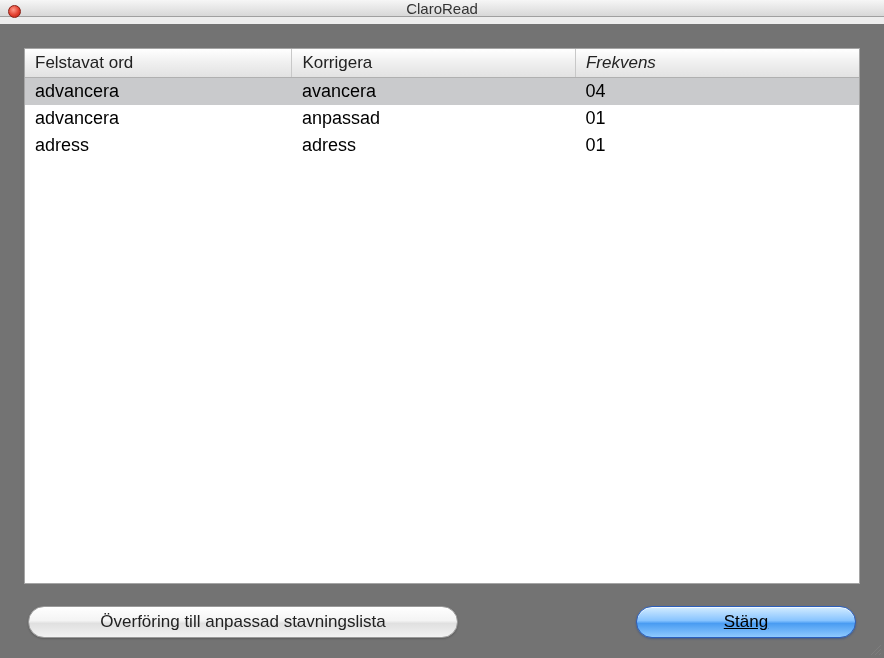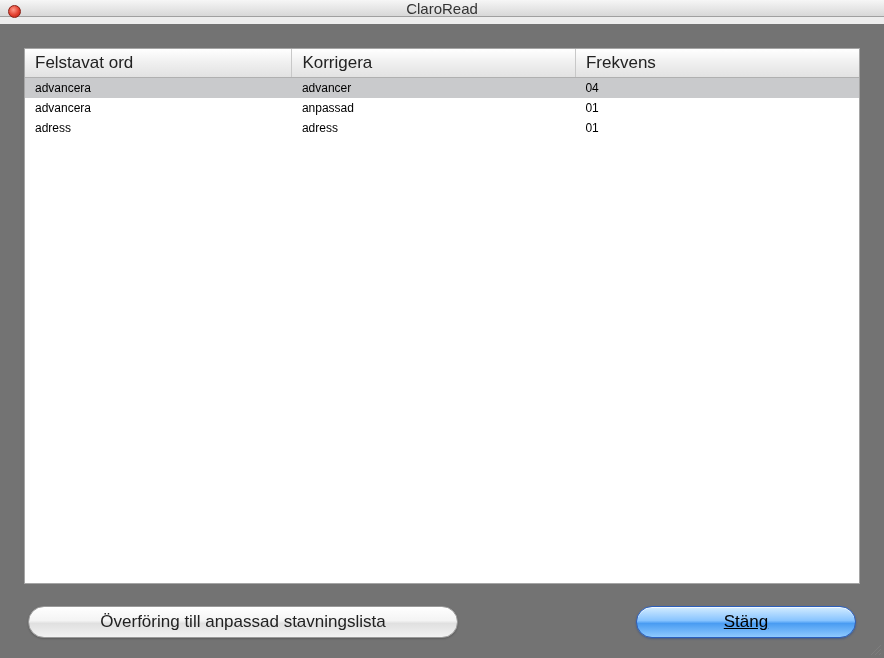--- a/index.html
+++ b/index.html
@@ -62,24 +62,24 @@
       background: linear-gradient(to bottom, #ffffff 0%, #efefef 50%, #e2e2e2 100%);
       border-bottom: 1px solid #b0b0b0;
       border-right: 1px solid #c8c8c8;
       text-align: left;
       font-weight: normal;
       font-size: 17px;
       color: #222;
       padding: 4px 10px;
       height: 26px;
     }
-    thead th:last-child { border-right: none; }
+    thead th:last-child { border-right: none; font-style: italic; }
     tbody td {
       padding: 3px 10px;
-      font-size: 12px;
+      font-size: 18px;
       color: #000;
       white-space: nowrap;
       overflow: hidden;
     }
     tbody tr.selected td {
       background: #c9cacc;
     }
     col.c1 { width: 32%; }
     col.c2 { width: 34%; }
     col.c3 { width: 34%; }
@@ -146,21 +146,21 @@
       <thead>
         <tr>
           <th>Felstavat ord</th>
           <th>Korrigera</th>
           <th>Frekvens</th>
         </tr>
       </thead>
       <tbody id="tbody">
           <tr class="selected">
             <td>advancera</td>
-            <td>advancer</td>
+            <td>avancera</td>
             <td>04</td>
           </tr>
           <tr>
             <td>advancera</td>
             <td>anpassad</td>
             <td>01</td>
           </tr>
           <tr>
             <td>adress</td>
             <td>adress</td>

